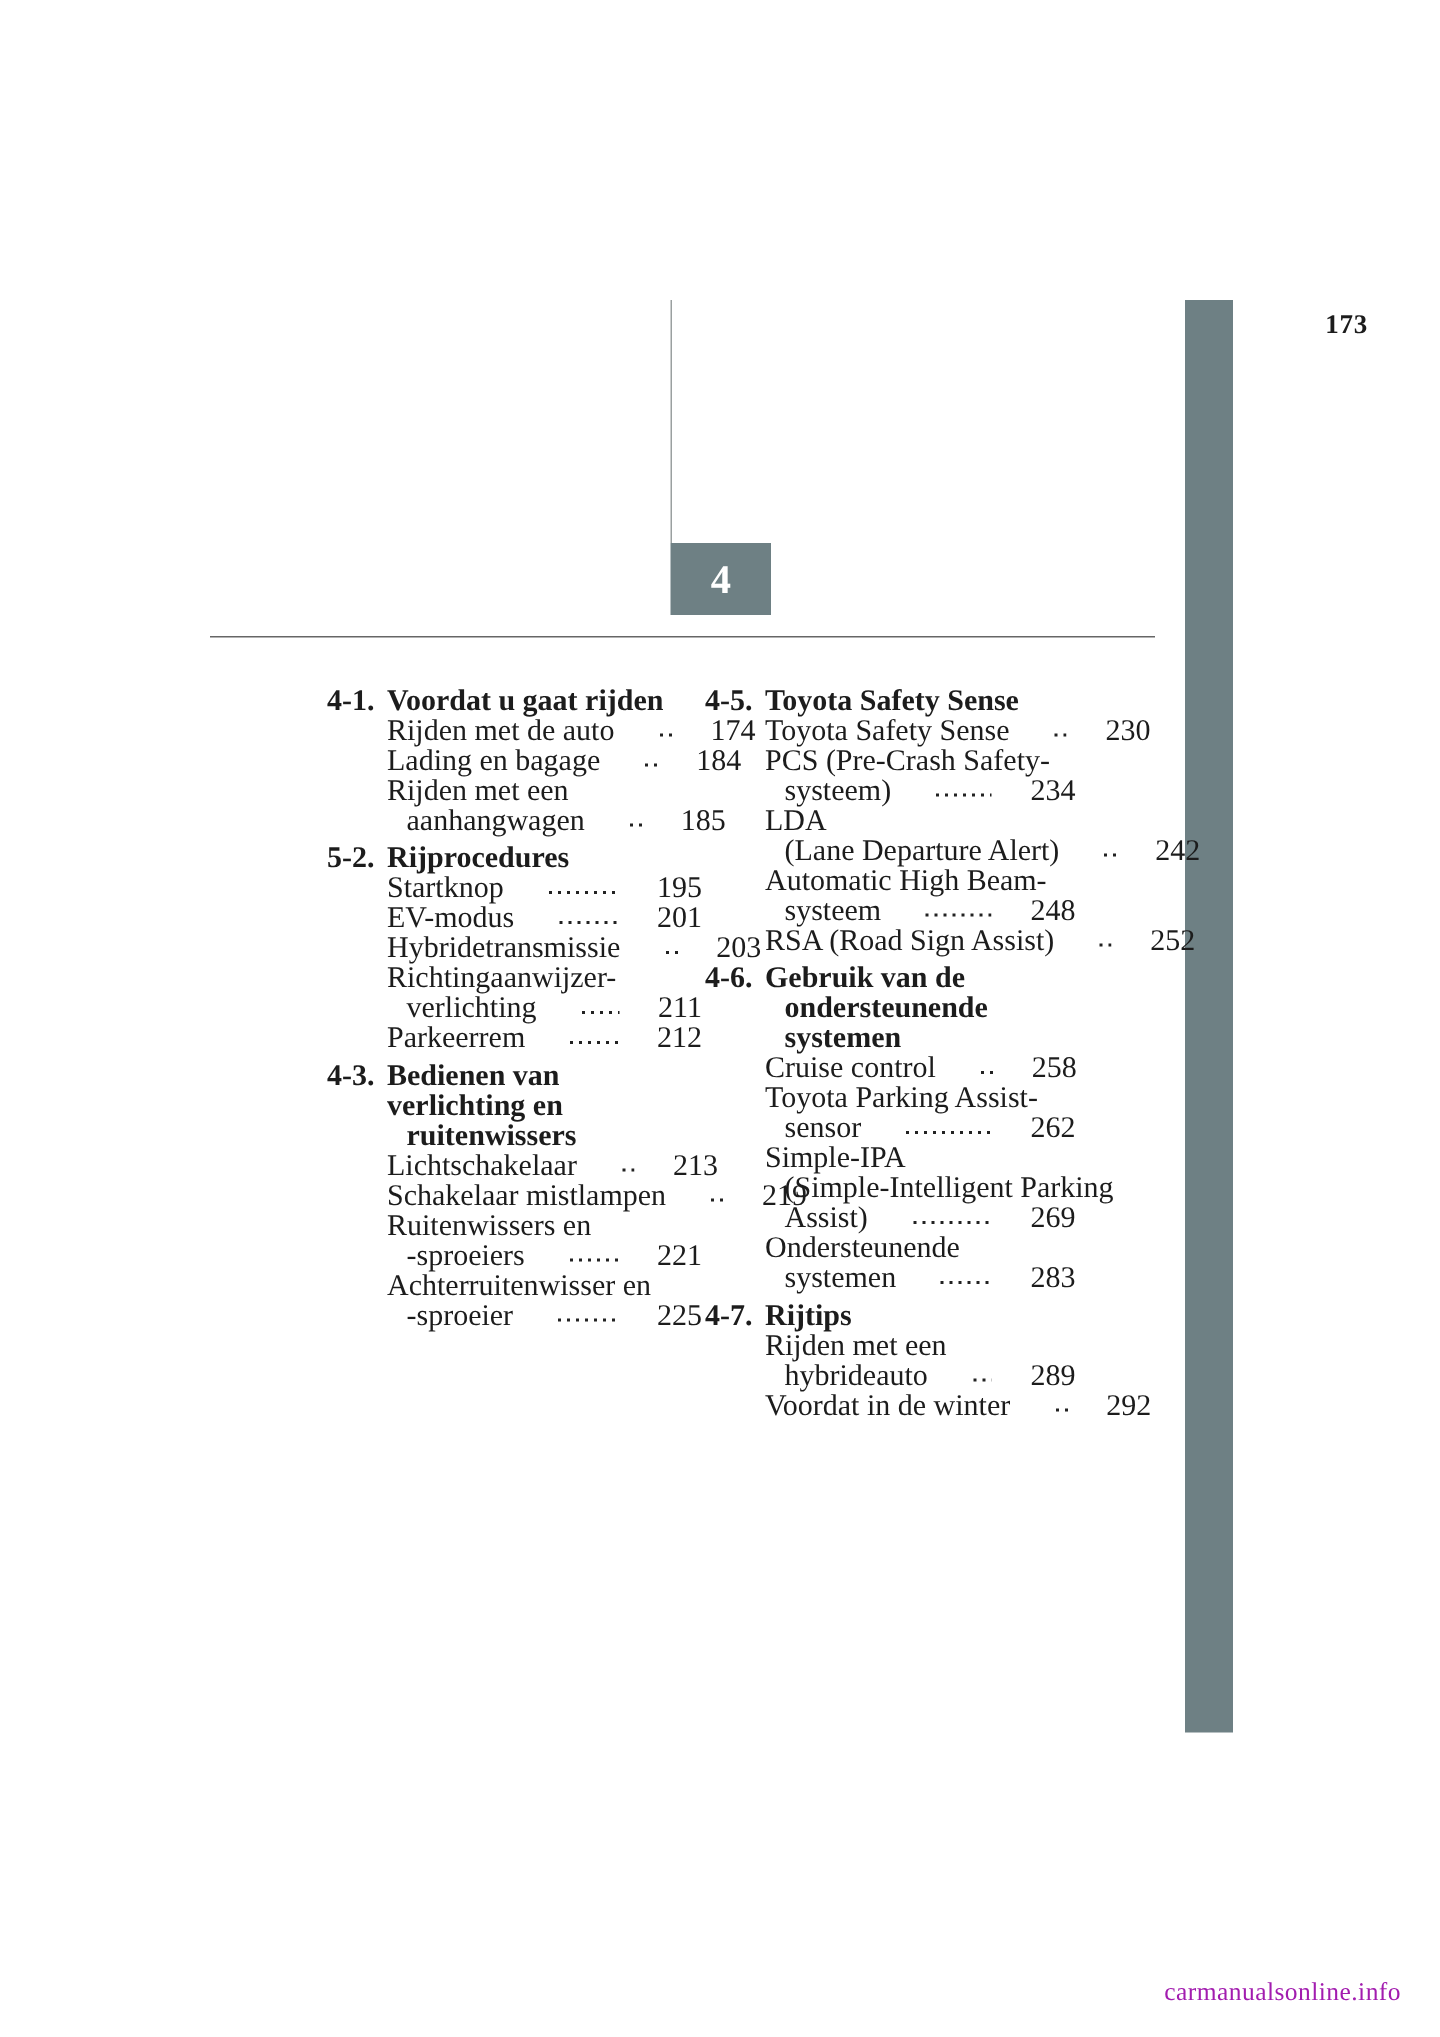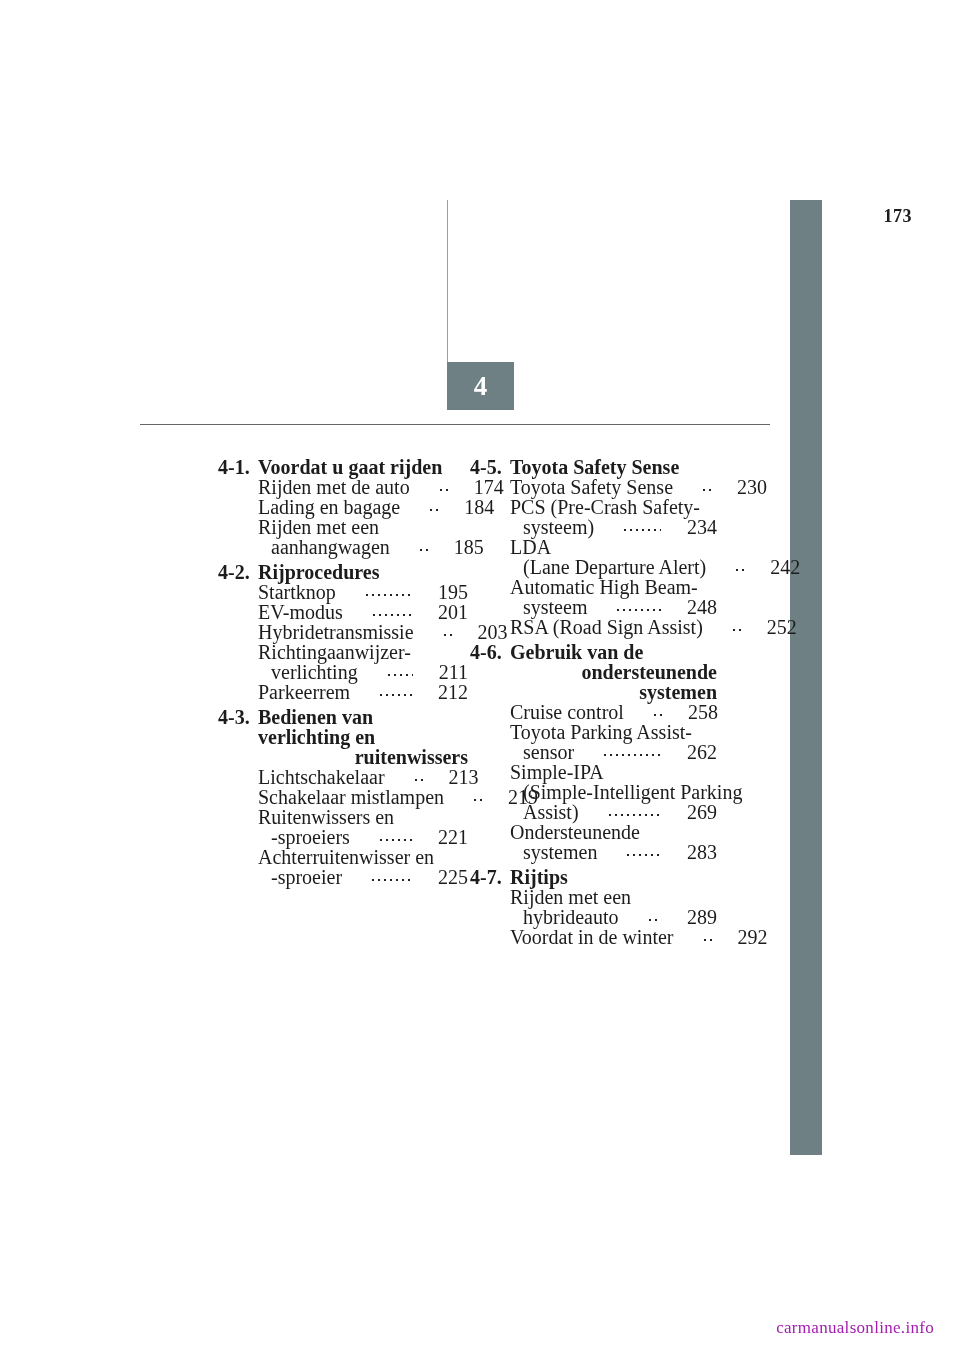--- a/index.html
+++ b/index.html
@@ -86,21 +86,21 @@
     font-size: 20px;
     line-height: 20px;
   }
   .toc-col-left  { left: 218px; width: 250px; }
   .toc-col-right { left: 470px; width: 247px; }
 
   .toc-section { position: relative; padding-left: 40px; margin-bottom: 5px; }
   .title-line { font-weight: bold; }
   .title-line.first { position: relative; }
   .sec-id { position: absolute; left: -40px; font-weight: bold; }
-  .title-line.cont { padding-left: 13px; text-align: right; }
+  .title-line.cont { padding-left: 13px; }
 
   .line { display: flex; align-items: flex-end; gap: 24px; }
   .line .txt { white-space: nowrap; }
   .line.cont { padding-left: 13px; }
   .leader {
     flex: 1 1 auto;
     min-width: 10px;
     margin: 0 2px 0 4px;
     align-self: stretch;
     background-image: radial-gradient(circle, #222 1.1px, rgba(0,0,0,0) 1.3px);
@@ -153,21 +153,21 @@
         <div class="line">
           <span class="txt">Rijden met een</span>
         </div>
         <div class="line cont">
           <span class="txt">aanhangwagen</span>
           <span class="leader"></span>
           <span class="pg">185</span>
         </div>
       </div>
       <div class="toc-section">
-        <div class="title-line first"><span class="sec-id">4-2.</span><span class="title-text">Rijprocedures</span></div>
+        <div class="title-line first"><span class="sec-id">5-2.</span><span class="title-text">Rijprocedures</span></div>
         <div class="line">
           <span class="txt">Startknop</span>
           <span class="leader"></span>
           <span class="pg">195</span>
         </div>
         <div class="line">
           <span class="txt">EV-modus</span>
           <span class="leader"></span>
           <span class="pg">201</span>
         </div>

